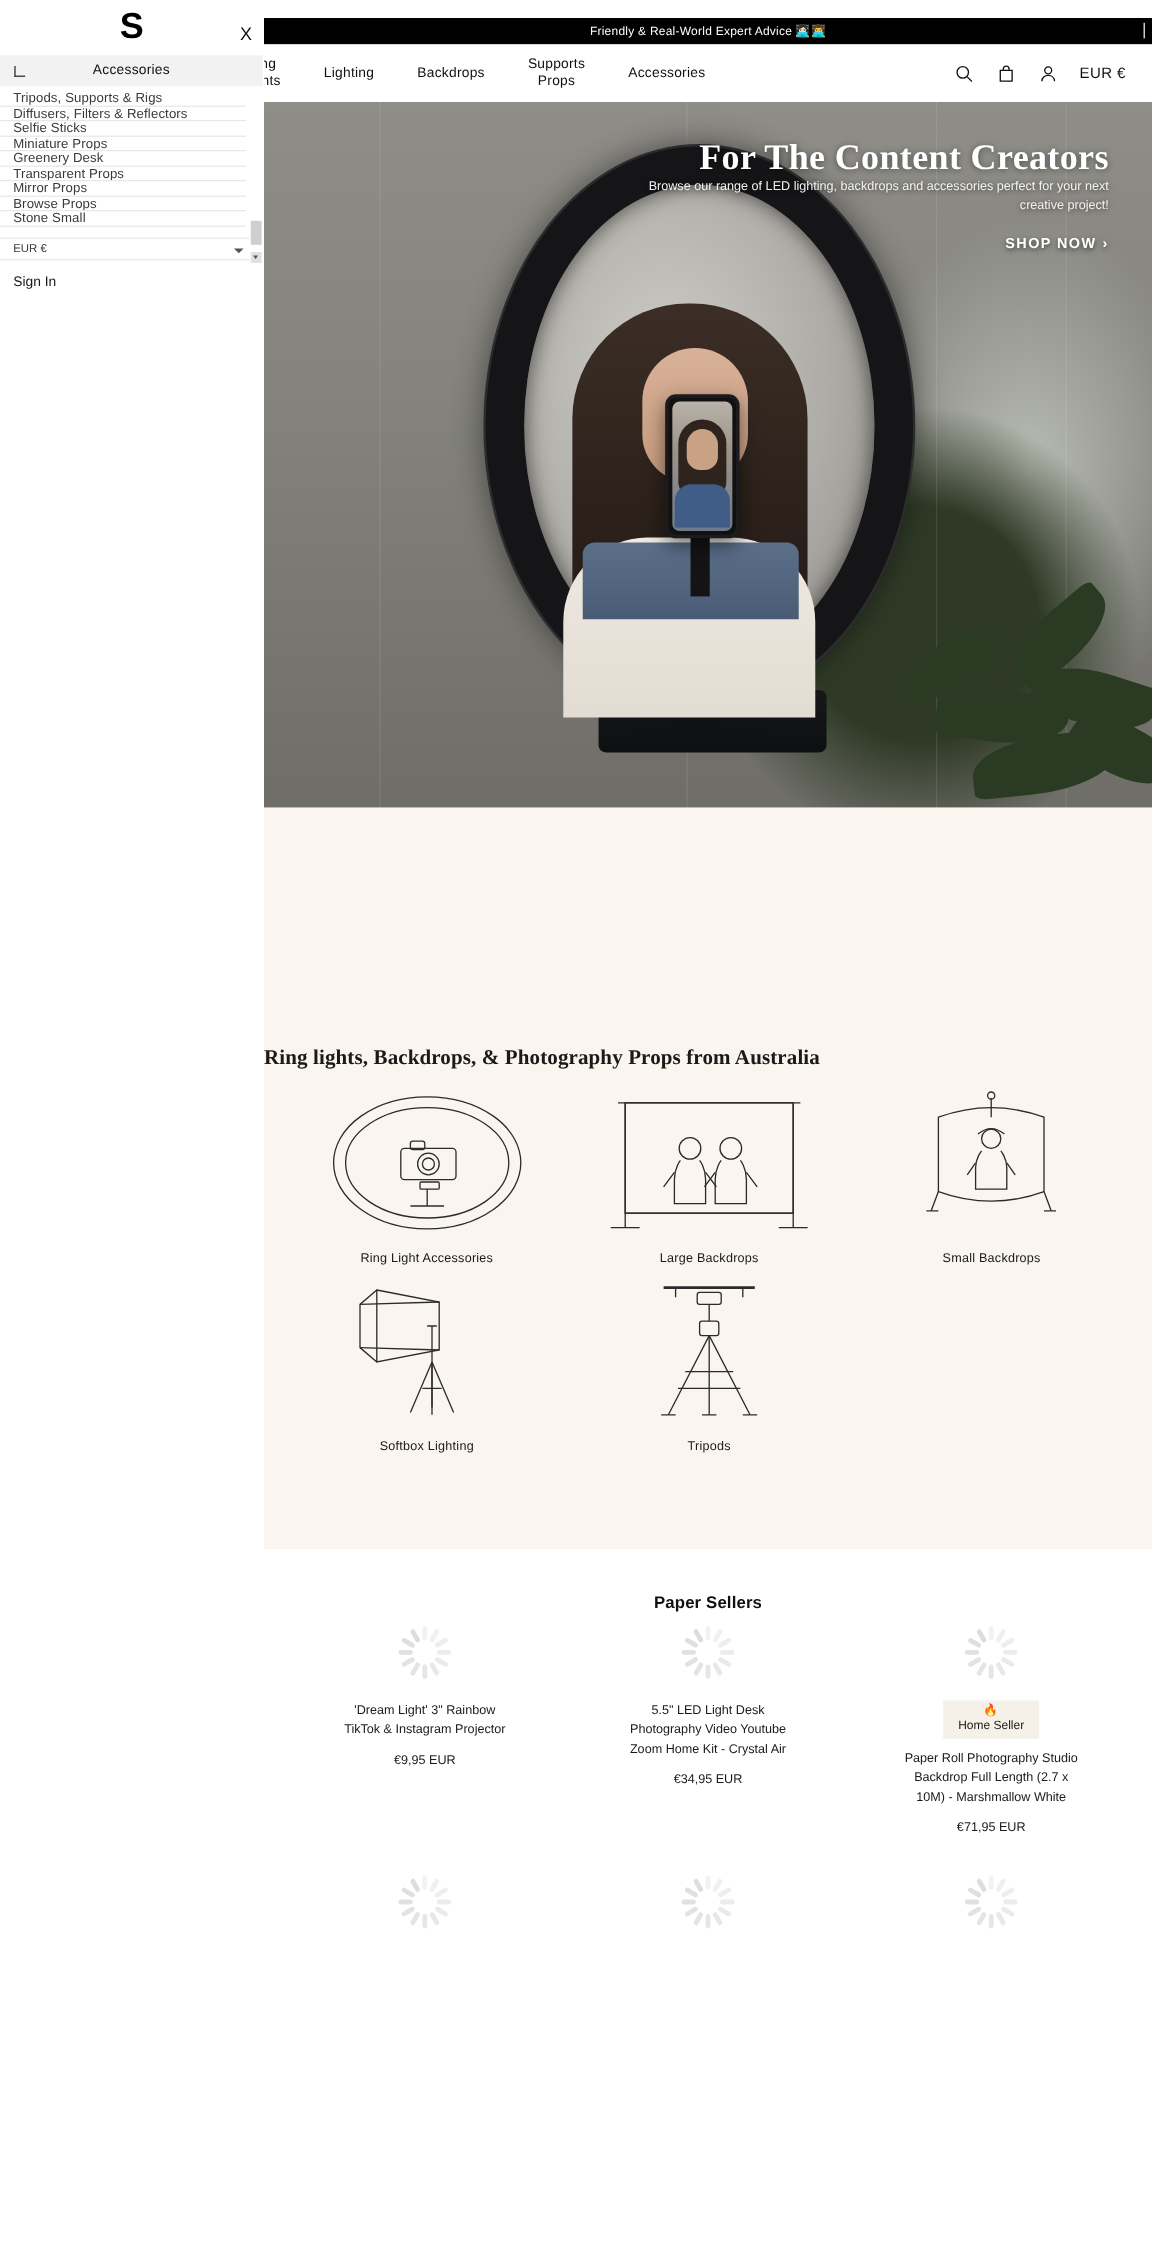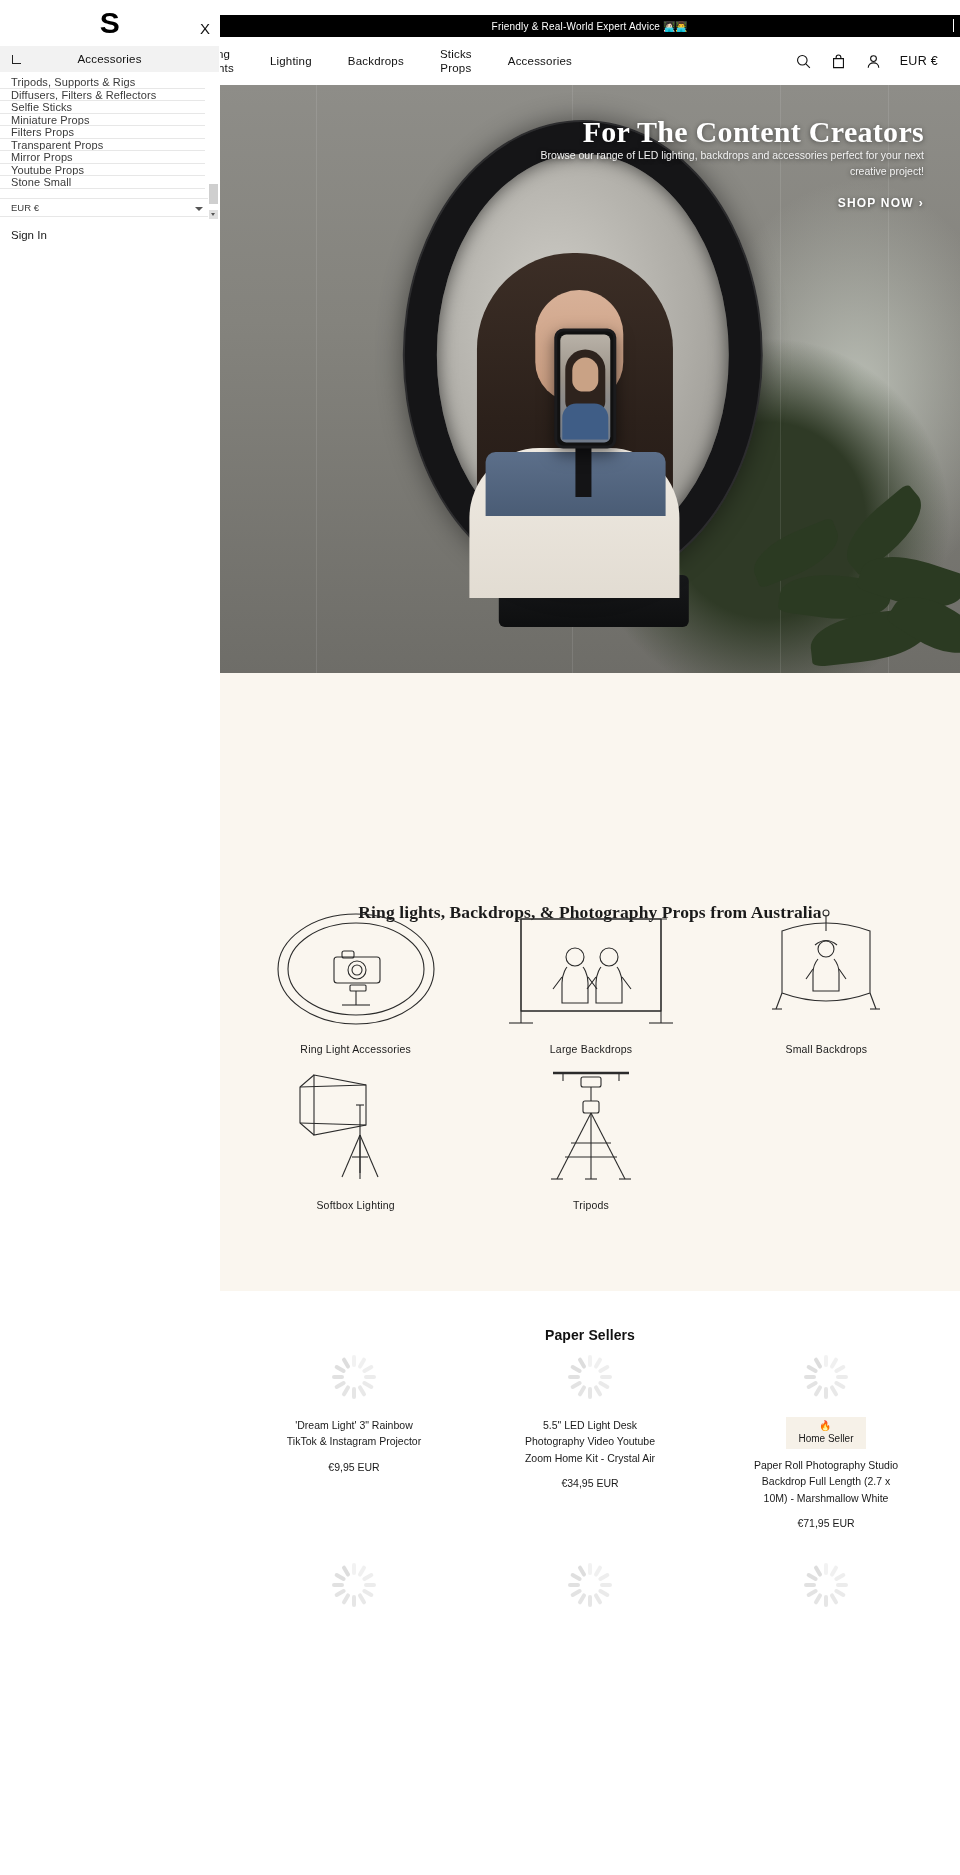--- a/index.html
+++ b/index.html
@@ -246,27 +246,26 @@
   
   .cream {
     position: absolute;
     left: 220px; top: 658px;
     width: 740px; height: 618px;
     background: #faf6ef;
   }
   .cat-heading {
     position: absolute;
     left: 0; right: 0; top: 198px;
-    text-align: center;
+    text-align: left;
     font-family: "Liberation Serif", serif;
     font-weight: 700;
     font-size: 17.5px;
     color: #1a1a1a;
     letter-spacing: .1px;
-    margin-top: 31px;
   }
   .cat-grid {
     position: absolute;
     left: 18px; top: 232px;
     width: 706px;
     display: grid;
     grid-template-columns: repeat(3, 1fr);
     row-gap: 6px;
   }
   .cat-cell {
@@ -476,21 +475,21 @@
     <span>Friendly &amp; Real-World Expert Advice 👩🏻‍💻👨‍💻</span>
     <span class="tick"></span>
   </div>
 
   <div class="nav">
     <div class="nav-links">
       <div class="nav-link">Ring
 Lights</div>
       <div class="nav-link">Lighting</div>
       <div class="nav-link">Backdrops</div>
-      <div class="nav-link">Sticks
+      <div class="nav-link">Supports
 Props</div>
       <div class="nav-link">Accessories</div>
     </div>
     <div class="nav-right">
       <span class="ico">
         <svg viewBox="0 0 20 20" fill="none" stroke="#111" stroke-width="1.3">
           <circle cx="8.6" cy="8.6" r="5.6"></circle>
             <line x1="12.8" y1="12.8" x2="17.5" y2="17.5"></line>
         </svg>
       </span>
@@ -790,33 +789,33 @@
     </div>
     <div class="drawer-item">
       <span>Selfie Sticks</span>
       <span class="drawer-rule"></span>
     </div>
     <div class="drawer-item">
       <span>Miniature Props</span>
       <span class="drawer-rule"></span>
     </div>
     <div class="drawer-item">
-      <span>Filters Props</span>
+      <span>Greenery Desk</span>
       <span class="drawer-rule"></span>
     </div>
     <div class="drawer-item">
       <span>Transparent Props</span>
       <span class="drawer-rule"></span>
     </div>
     <div class="drawer-item">
       <span>Mirror Props</span>
       <span class="drawer-rule"></span>
     </div>
     <div class="drawer-item">
-      <span>Youtube Props</span>
+      <span>Browse Props</span>
       <span class="drawer-rule"></span>
     </div>
     <div class="drawer-item">
       <span>Stone Small</span>
       <span class="drawer-rule"></span>
     </div>
   </div>
 
   <div class="drawer-currency">
     <span>EUR €</span>

